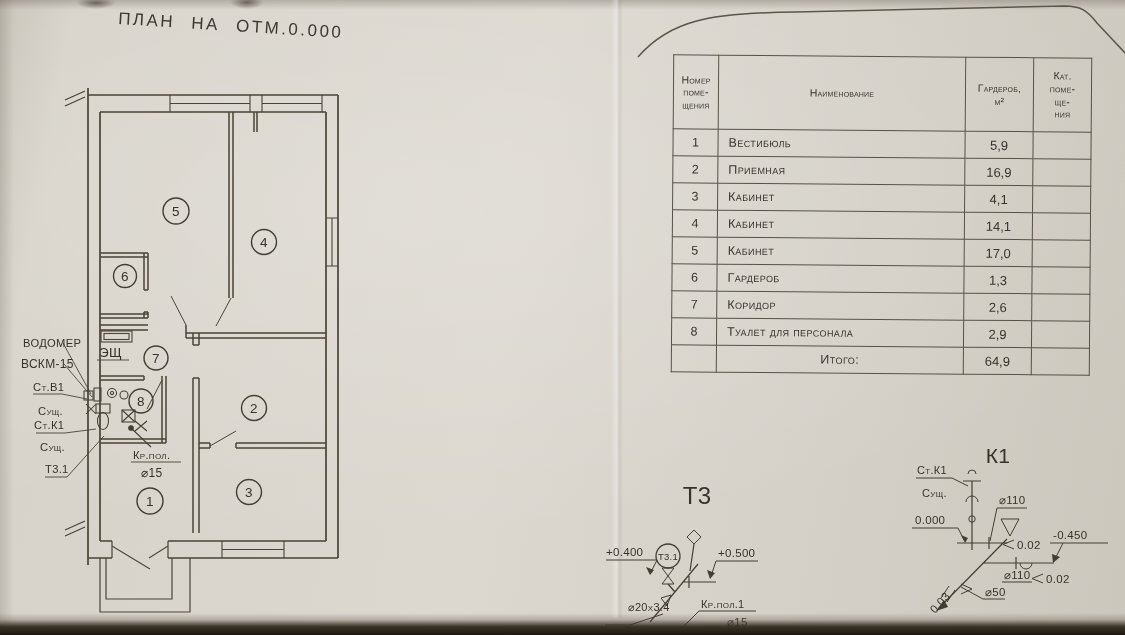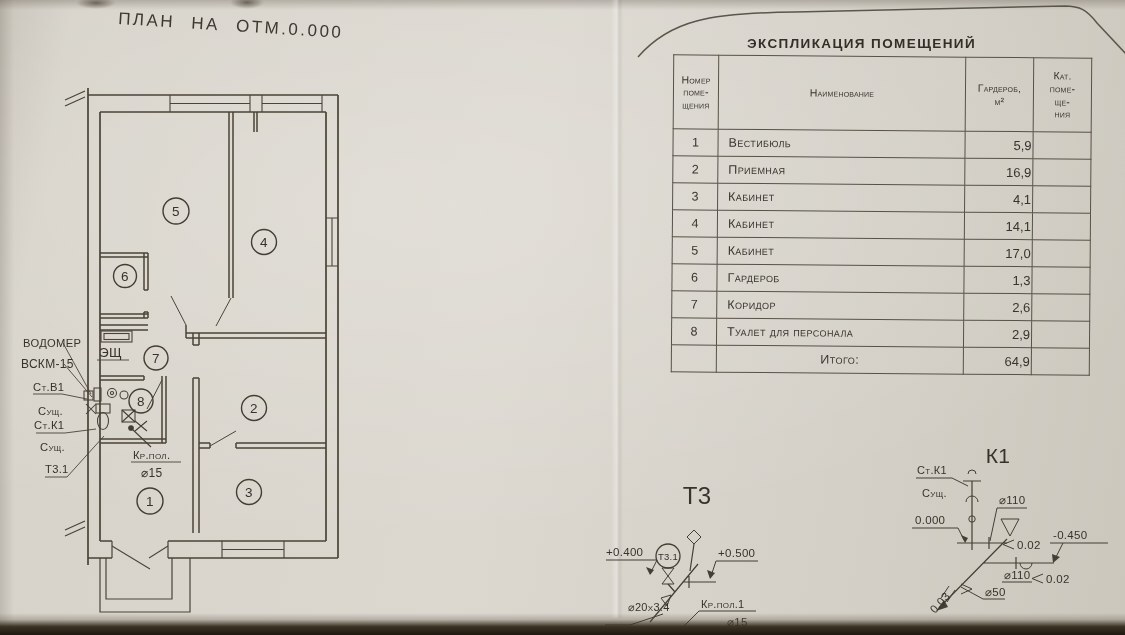--- a/index.html
+++ b/index.html
@@ -22,21 +22,21 @@
     color:#3d3831;transform:rotate(3.6deg);font-variant:small-caps;white-space:nowrap;}
   .tbl-title{left:747px;top:36px;font-size:13.5px;font-weight:600;letter-spacing:1.4px;color:#332e27;white-space:nowrap;}
   table.expl{position:absolute;left:672px;top:56px;width:418px;border-collapse:collapse;
     transform:rotate(0.45deg);table-layout:fixed;}
   table.expl td{border:1.1px solid #575147;vertical-align:middle;overflow:hidden;}
   table.expl{border:1.6px solid #575147;}
   .hcell{font-size:10.5px;line-height:1.2;text-align:center;font-variant:small-caps;letter-spacing:.2px;}
   .pre{white-space:pre-line;}
   .cnum{text-align:center;font-size:12.5px;}
   .cname{padding-left:10px;font-size:12.5px;font-variant:small-caps;letter-spacing:.4px;}
-  .carea{text-align:right;font-size:13px;}
+  .carea{text-align:center;font-size:13px;}
   .ctotal{text-align:center;font-size:12.5px;font-variant:small-caps;letter-spacing:.5px;}
   .st{font-family:"Liberation Sans",sans-serif;fill:#37322b;font-variant:small-caps;letter-spacing:.3px;}
   svg{overflow:visible;}
 </style>
 </head>
 <body>
 
 <div class="page">
 
   <div class="abs top-edge"></div>
@@ -141,21 +141,20 @@
       <text class="st" x="254" y="412.8" font-size="13.5">2</text>
       <text class="st" x="249" y="496.8" font-size="13.5">3</text>
       <text class="st" x="264" y="246.8" font-size="13.5">4</text>
       <text class="st" x="176" y="215.8" font-size="13.5">5</text>
       <text class="st" x="125" y="280.8" font-size="13.5">6</text>
       <text class="st" x="156" y="362.8" font-size="13.5">7</text>
       <text class="st" x="141" y="405.8" font-size="13.5">8</text>
     </g>
   </svg>
 
-  <div class="abs tbl-title">ЭКСПЛИКАЦИЯ ПОМЕЩЕНИЙ</div>
   <table class="expl">
     <colgroup>
         <col style="width:45px">
         <col style="width:247px">
         <col style="width:68px">
         <col style="width:58px">
       </colgroup>
     <tbody>
         <tr style="height:74px">
       <td class="hcell pre">Номер

